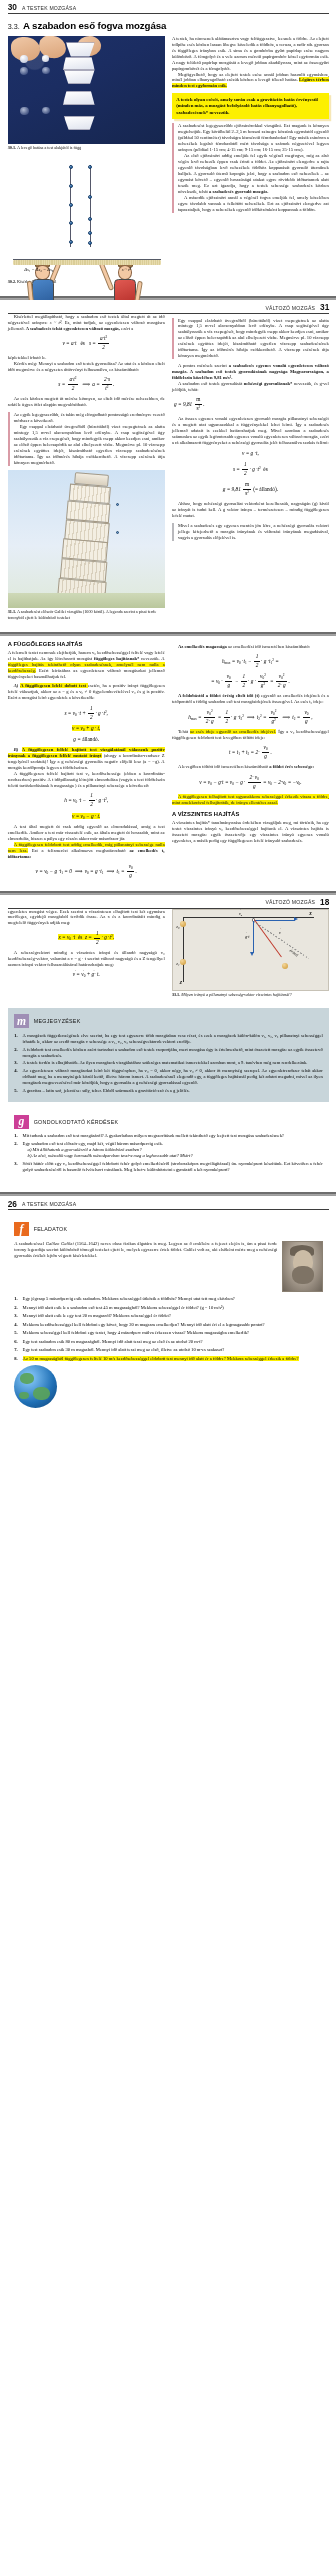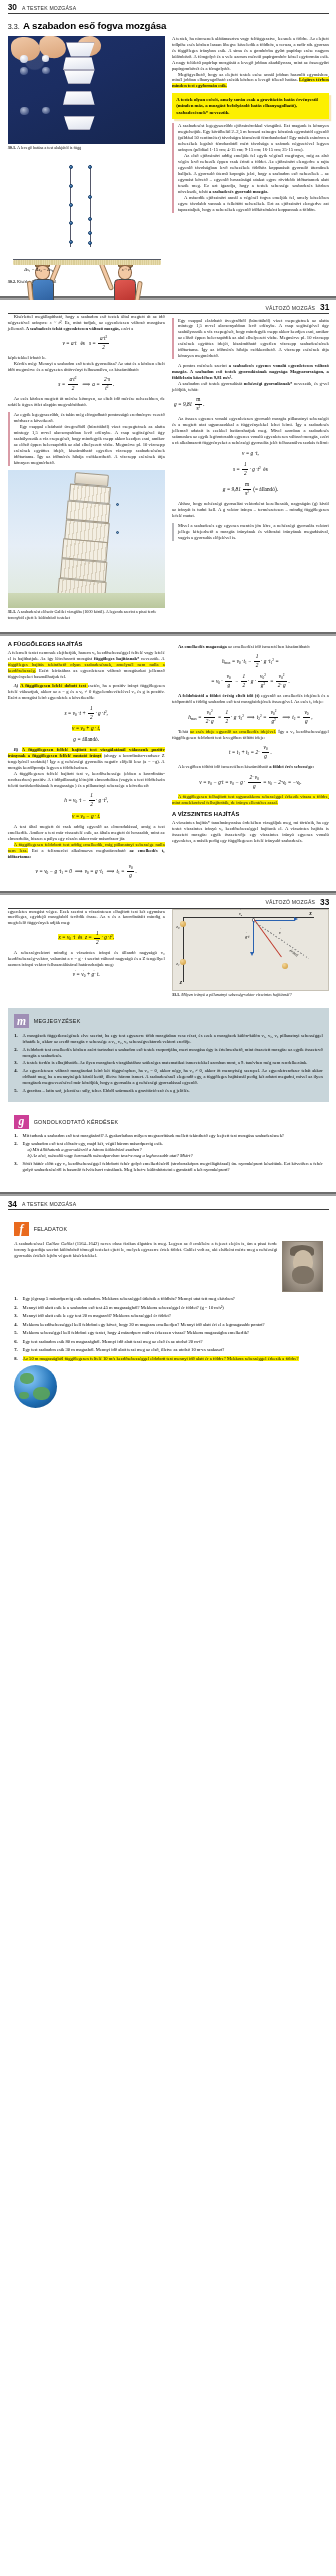--- a/index.html
+++ b/index.html
@@ -609,21 +609,21 @@
     </div>
   </div>
 
   <div class="spacer"></div>
   <div class="rule-thick"></div>
 </div>
 
 <div class="page">
   <div class="head right">
     <span class="head-title">VÁLTOZÓ MOZGÁS</span>
-    <span class="head-num">33</span>
+    <span class="head-num">18</span>
   </div>
 
   <div class="cols">
     <div class="col">
       <p>egyenletes mozgást végez. Ezek szerint a vízszintesen elhajított test két egymásra merőleges, egyidejű mozgásból tevődik össze. Az x és z koordinátáit mindig a megfelelő függvények adják meg:</p>
 
       <div class="formula">
         <span class="hl"><i>x</i> = <i>v</i><sub>0</sub> ·<i>t</i> &nbsp;<span class="up">és</span>&nbsp;
         <i>z</i> = <span class="frac"><span class="n">1</span><span class="d">2</span></span>· <i>g</i> ·<i>t</i><sup>2</sup>.</span>
       </div>
@@ -702,21 +702,21 @@
       <li>Sötét háttér előtt egy v₀ kezdősebességgel feldobott fehér golyó emelkedéséről (stroboszkópos megvilágítással) ún. nyomképsort készítünk. Ezt követően a fehér golyó szabadeséséről is hasonló felvételsort csinálunk. Meg lehet-e különböztetni egymástól a két nyomképsort?</li>
     </ol>
   </div>
 
   <div class="spacer"></div>
   <div class="rule-thick"></div>
 </div>
 
 <div class="page">
   <div class="head">
-    <span class="head-num">34</span>
+    <span class="head-num">26</span>
     <span class="head-title">A TESTEK MOZGÁSA</span>
   </div>
 
   <div class="callout tasks">
     <div class="callout-head">
       <span class="glyph f">f</span>
       <span class="callout-title">FELADATOK</span>
     </div>
 
     <div class="port">

